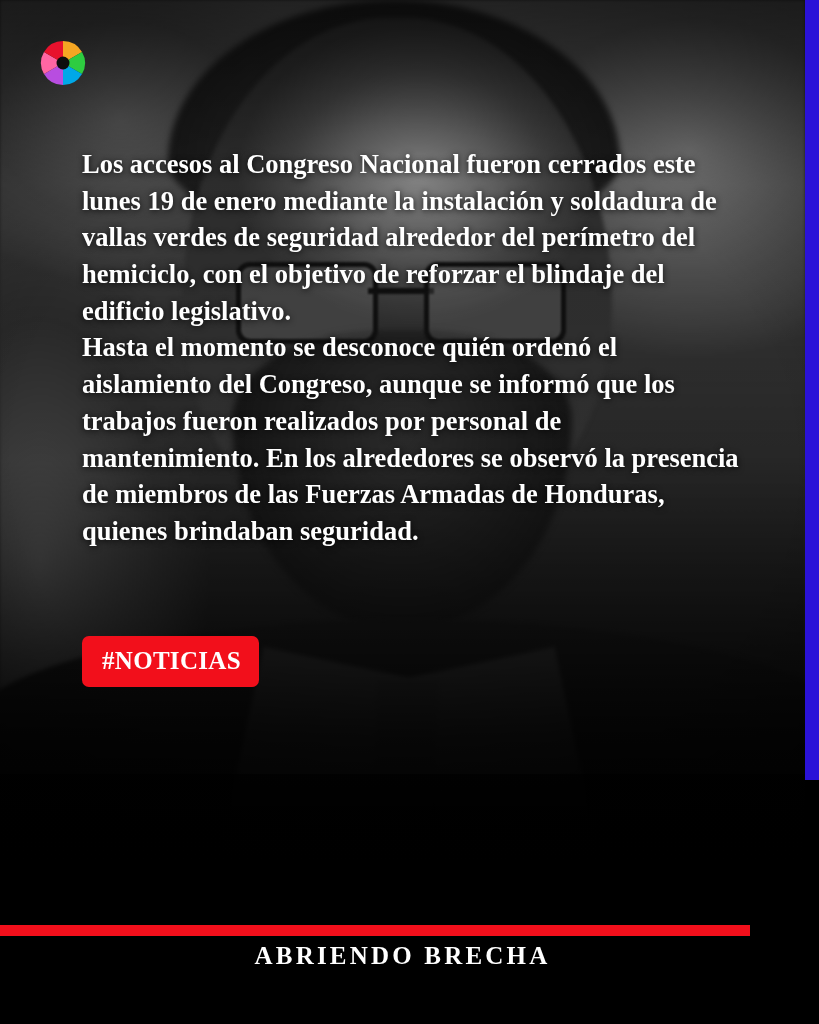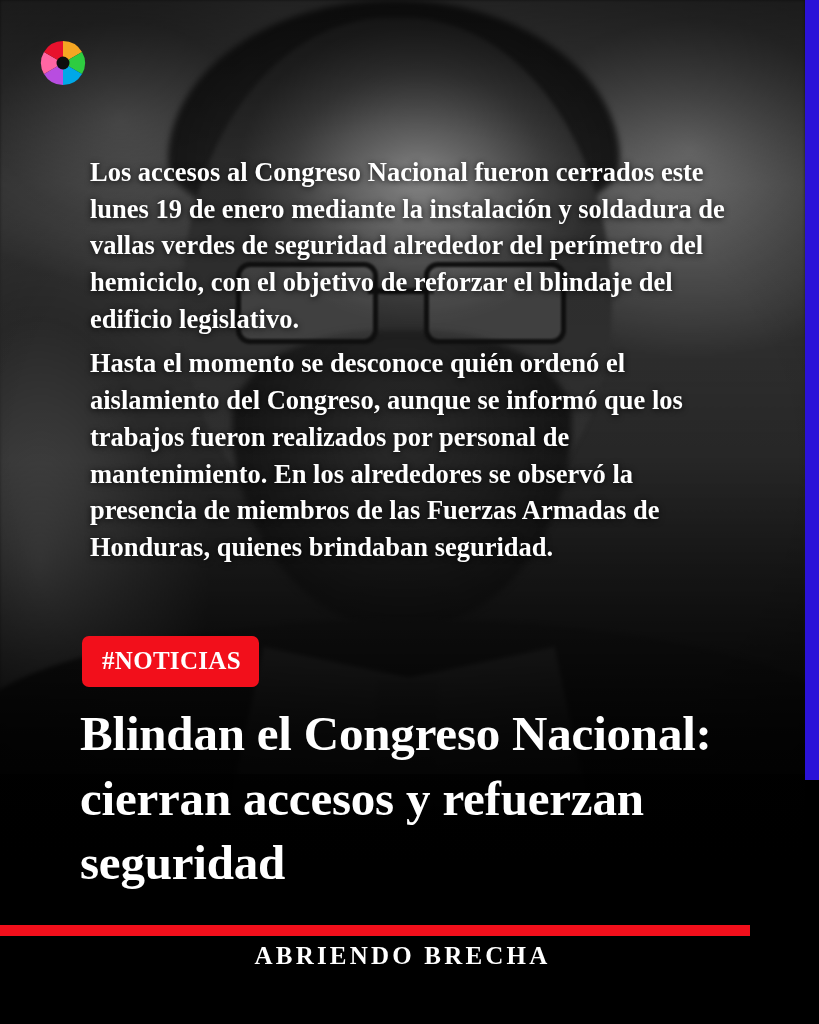--- a/index.html
+++ b/index.html
@@ -153,21 +153,21 @@
     left: 82px;
     top: 146px;
     width: 660px;
     color: #ffffff;
     font-family: "Liberation Serif", serif;
     font-weight: bold;
     font-size: 26.5px;
     line-height: 1.385;
     text-shadow: 0 1px 6px rgba(0,0,0,0.85);
   }
-  .body-copy p { margin: 8px; }
+  .body-copy p { margin: 0; }
 
   
   .badge {
     position: absolute;
     left: 82px;
     top: 636px;
     background: #f20f1b;
     color: #ffffff;
     font-family: "Liberation Serif", serif;
     font-weight: bold;
@@ -253,18 +253,17 @@
     </svg>
   </div>
 
   <div class="body-copy">
     <p>Los accesos al Congreso Nacional fueron cerrados este lunes 19 de enero mediante la instalación y soldadura de vallas verdes de seguridad alrededor del perímetro del hemiciclo, con el objetivo de reforzar el blindaje del edificio legislativo.</p>
     <p>Hasta el momento se desconoce quién ordenó el aislamiento del Congreso, aunque se informó que los trabajos fueron realizados por personal de mantenimiento. En los alrededores se observó la presencia de miembros de las Fuerzas Armadas de Honduras, quienes brindaban seguridad.</p>
   </div>
 
   <div class="badge">#NOTICIAS</div>
 
-  <div class="headline">Blindan el Congreso Nacional: cierran accesos y refuerzan seguridad</div>
 
   <div class="footer-rule"></div>
   <div class="footer-text">ABRIENDO BRECHA</div>
 
 </div>
 
 </body></html>

